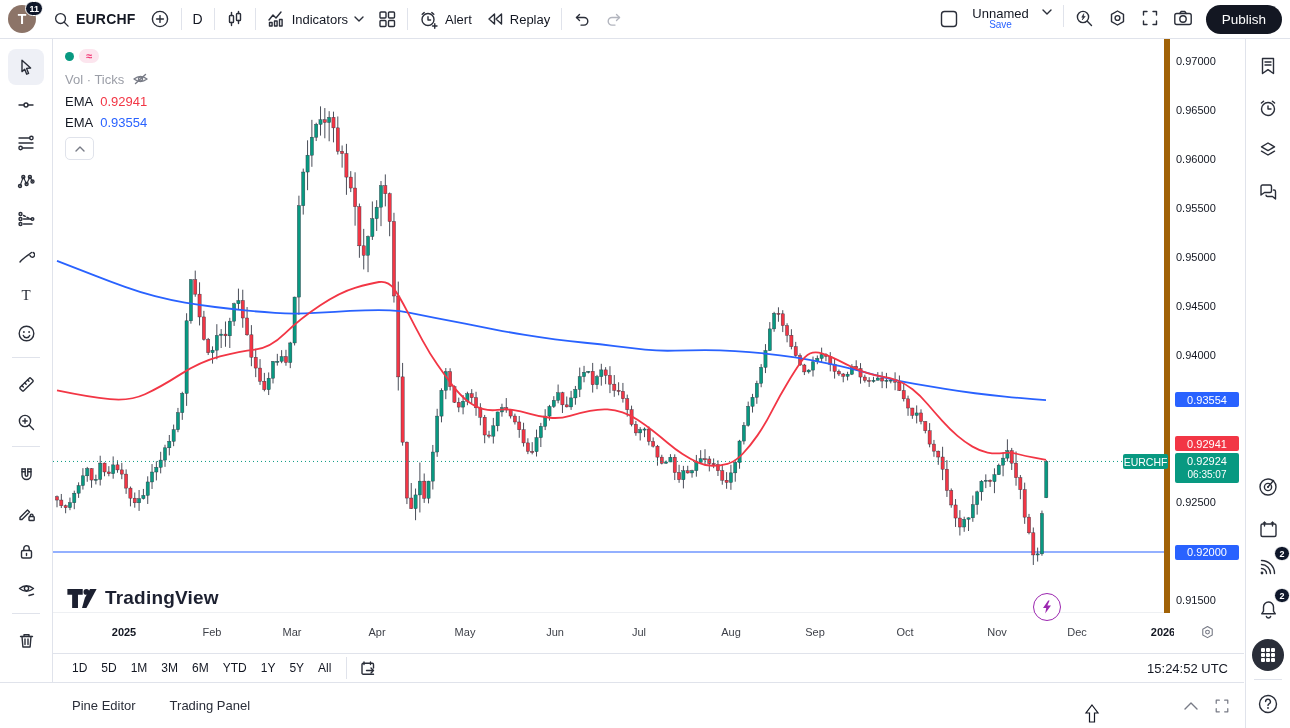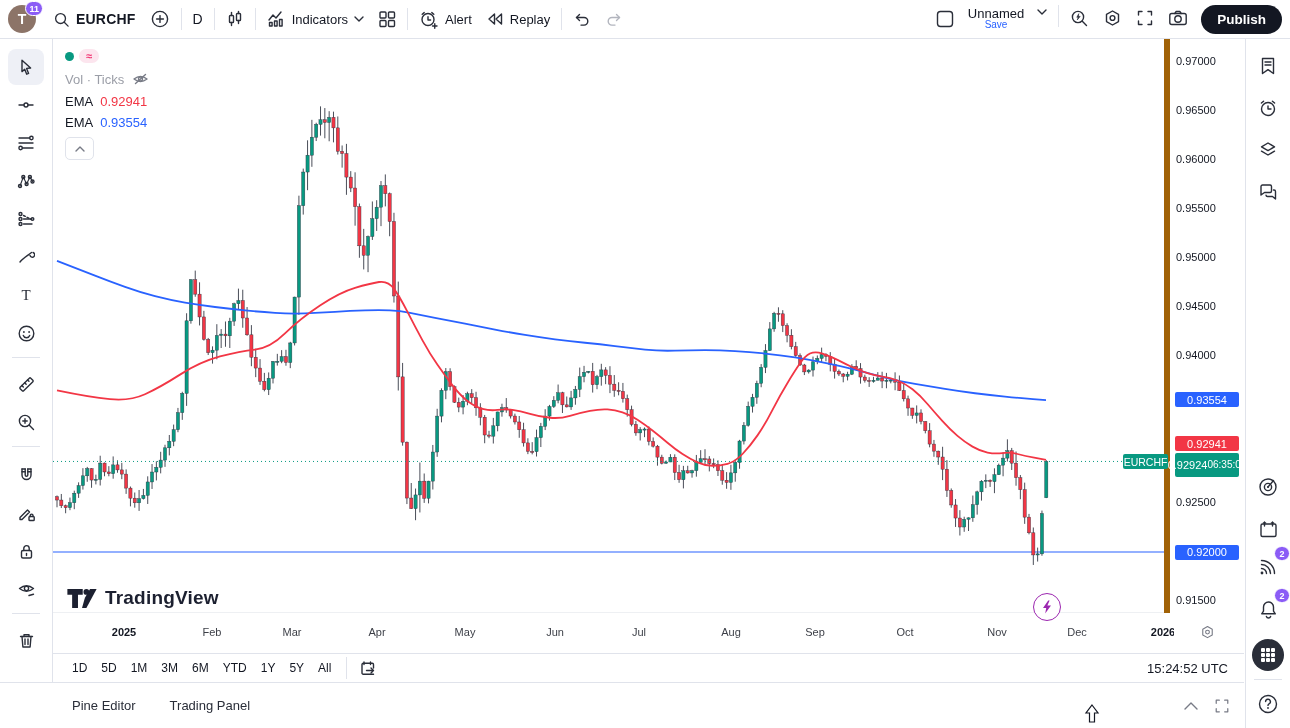--- a/index.html
+++ b/index.html
@@ -8,31 +8,31 @@
   .ic{fill:none;stroke:#2a2e39;stroke-width:1.4;stroke-linecap:round;stroke-linejoin:round;}
   .ic-gray{stroke:#787b86;}
   
   #topbar{position:absolute;top:0;left:0;right:0;height:38px;background:#fff;border-bottom:1px solid #e0e3eb;
           display:flex;align-items:center;padding:0 8px;z-index:20;}
   .tb-btn{display:flex;align-items:center;gap:6px;padding:4px 7px;border-radius:6px;cursor:pointer;white-space:nowrap;}
   .vsep{width:1px;height:22px;background:#e0e3eb;margin:0 4px;flex:0 0 1px;}
   #avatar{position:relative;width:28px;height:28px;margin-right:10px;flex:0 0 28px;}
   #avatar .circ{width:28px;height:28px;border-radius:50%;background:#8c7468;color:#fff;display:flex;
                 align-items:center;justify-content:center;font-weight:bold;font-size:14px;}
-  .badge{position:absolute;background:#8b5cf6;color:#fff;border-radius:9px;min-width:16px;height:15px;
+  .badge{position:absolute;background:#0f172a;color:#fff;border-radius:9px;min-width:16px;height:15px;
          font-size:9px;font-weight:bold;display:flex;align-items:center;justify-content:center;
          padding:0 3px;border:1.5px solid #fff;box-sizing:border-box;}
   #avatar .badge{top:-4px;right:-7px;}
   .sym-txt{font-weight:bold;font-size:14px;letter-spacing:.2px;}
   .int-txt{font-size:14px;}
   #unnamed-box{display:flex;flex-direction:column;align-items:center;line-height:1.05;padding:2px 6px;cursor:pointer;}
   #unnamed-box .nm{font-size:13px;}
   #unnamed-box .sv{font-size:10px;color:#2962ff;}
   #publish-btn{background:#131722;color:#fff;border-radius:18px;padding:7px 16px;font-size:13.5px;
-               font-weight:700;margin-left:6px;cursor:pointer;}
+               font-weight:400;margin-left:6px;cursor:pointer;}
   
   #lefttools{position:absolute;top:39px;left:0;width:52px;bottom:46px;border-right:1px solid #e0e3eb;background:#fff;
              display:flex;flex-direction:column;align-items:center;z-index:15;}
   .tool{width:36px;height:36px;border-radius:8px;display:flex;align-items:center;justify-content:center;
         margin-top:2px;cursor:pointer;flex:0 0 36px;}
   .tool.sel{background:#eef0f6;}
   .tool-div{width:28px;height:1px;background:#e0e3eb;margin:6px 0;flex:0 0 1px;}
   
   #rightbar{position:absolute;top:39px;right:0;width:45px;bottom:0;border-left:1px solid #e0e3eb;background:#fff;
             display:flex;flex-direction:column;align-items:center;z-index:15;padding-bottom:6px;box-sizing:border-box;}
@@ -58,22 +58,22 @@
   #legend-collapse{width:27px;height:21px;border:1px solid #e0e3eb;border-radius:5px;display:flex;
                    align-items:center;justify-content:center;cursor:pointer;background:#fff;}
   
   #watermark{position:absolute;left:14px;top:548px;display:flex;align-items:center;gap:8px;z-index:3;}
   #watermark .wm-txt{font-size:19px;font-weight:bold;color:#1c2030;letter-spacing:.2px;}
   
   #price-axis{position:absolute;top:0;right:0;width:74px;bottom:40px;background:#fff;border-left:6px solid #a16207;z-index:5;cursor:ns-resize;}
   .ptick{position:absolute;left:6px;font-size:11px;color:#131722;}
   .plabel{position:absolute;left:5px;right:5px;height:15px;border-radius:2px;color:#fff;font-size:11px;
           display:flex;align-items:center;justify-content:center;z-index:2;}
-  .plabel2{position:absolute;left:5px;right:5px;height:24px;border-radius:2px;color:#fff;font-size:11px;
-           display:flex;flex-direction:row;align-items:center;justify-content:center;line-height:1.25;z-index:2;}
+  .plabel2{position:absolute;left:5px;right:5px;height:30px;border-radius:2px;color:#fff;font-size:11px;
+           display:flex;flex-direction:column;align-items:center;justify-content:center;line-height:1.25;z-index:2;}
   .ptag{position:absolute;left:-47px;width:45px;height:15px;border-radius:2px;color:#fff;font-size:10.5px;
         display:flex;align-items:center;justify-content:center;z-index:2;}
   
   #time-axis{position:absolute;left:0;right:0;bottom:0;height:40px;border-top:1px solid #eef0f3;background:#fff;z-index:4;cursor:ew-resize;}
   #months{position:absolute;left:0;top:0;height:100%;width:1121px;overflow:hidden;}
   .mtick{position:absolute;top:13px;transform:translateX(-50%);font-size:11px;color:#3c3f47;}
   .mtick.bold{font-weight:bold;color:#131722;}
   #axis-gear{position:absolute;left:1147px;top:586px;z-index:6;cursor:pointer;}
   
   #spark{position:absolute;left:980px;top:554px;width:26px;height:26px;border-radius:50%;background:#fff;

